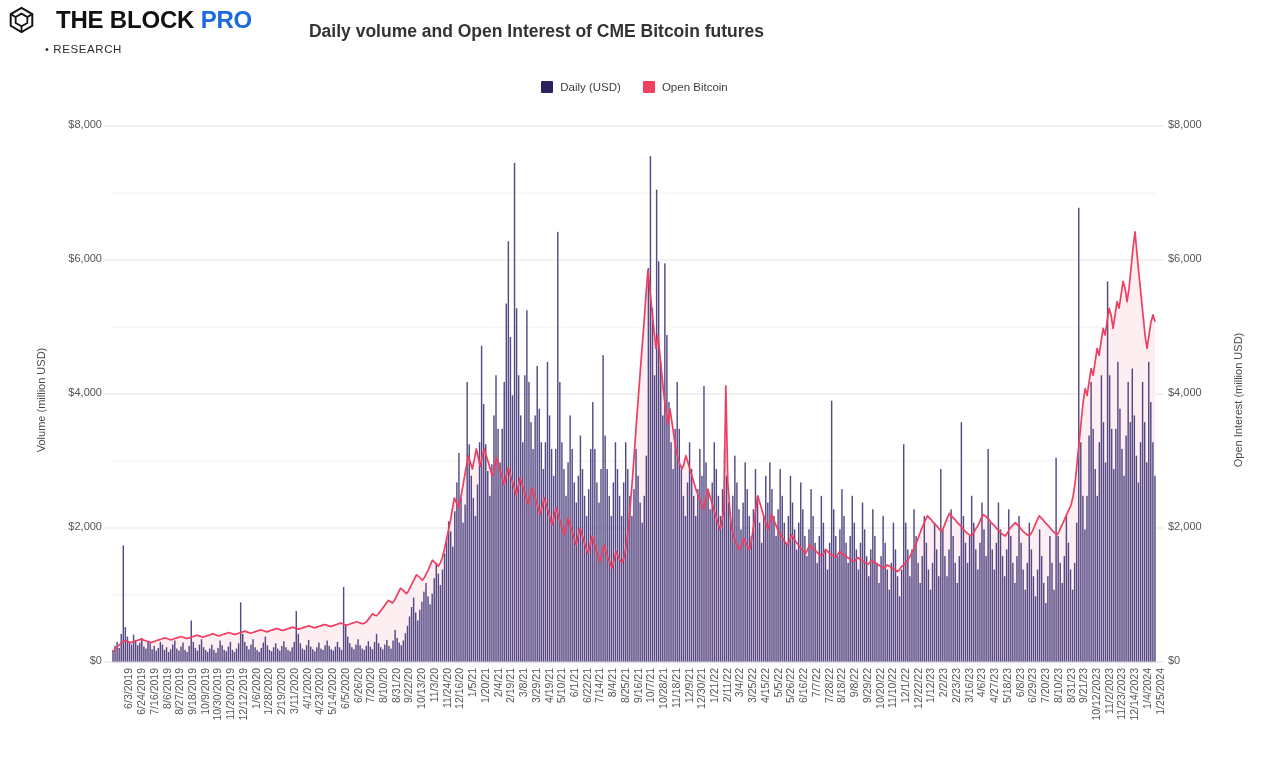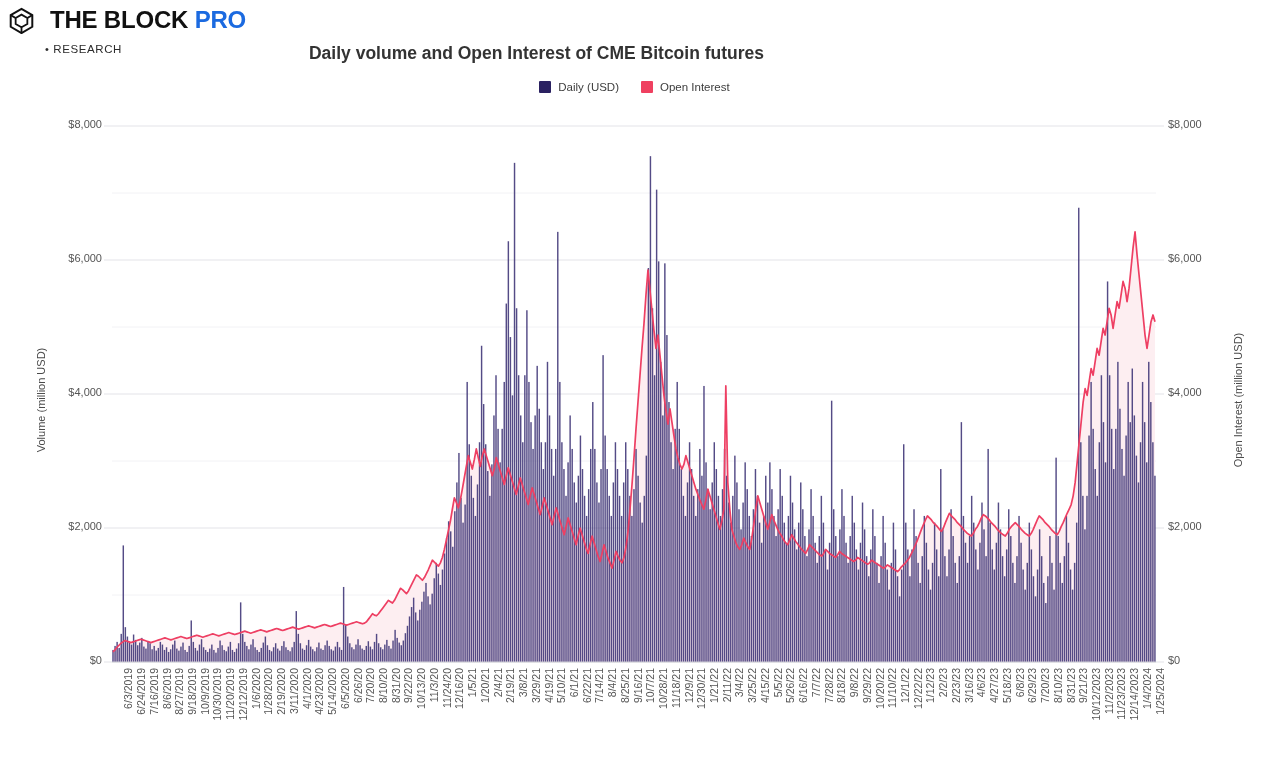--- a/index.html
+++ b/index.html
@@ -18,22 +18,22 @@
 
   
   #brand {
     position: absolute;
     left: 8px;
     top: 6px;
     width: 300px;
   }
   #brand-row {
     display: flex;
-    align-items: flex-end;
-    gap: 15px;
+    align-items: flex-start;
+    gap: 21px;
   }
   #brand-logo { width: 27px; height: 27px; display: block; }
   #brand-text {
     font-size: 24px;
     font-weight: bold;
     letter-spacing: -0.2px;
     color: #111111;
     white-space: nowrap;
     font-family: "Liberation Sans", sans-serif;
   }
@@ -45,21 +45,21 @@
     letter-spacing: 0.6px;
     color: #2b2b2b;
     white-space: nowrap;
   }
   #brand-sub .bullet { font-size: 11px; }
 
   
   #chart-title {
     position: absolute;
     left: 0;
-    top: 43px;
+    top: 21px;
     width: 1073px;
     text-align: center;
     font-size: 17.5px;
     font-weight: bold;
     color: #333333;
   }
   #legend {
     position: absolute;
     left: 0;
     top: 81px;
@@ -169,21 +169,21 @@
 
 <div id="chart-title">Daily volume and Open Interest of CME Bitcoin futures</div>
 
 <div id="legend">
   <div class="legend-item">
     <span class="legend-swatch" style="background:#2a2161"></span>
     <span>Daily (USD)</span>
   </div>
   <div class="legend-item">
     <span class="legend-swatch" style="background:#ef4060"></span>
-    <span>Open Interest</span>
+    <span>Open Bitcoin</span>
   </div>
 </div>
 
 <div id="plot-wrap">
   <svg id="plot-svg" width="1269" height="763">
       <line x1="112" x2="1156" y1="595" y2="595" stroke="#f2f2f5" stroke-width="1"></line>
       <line x1="112" x2="1156" y1="461" y2="461" stroke="#f2f2f5" stroke-width="1"></line>
       <line x1="112" x2="1156" y1="327" y2="327" stroke="#f2f2f5" stroke-width="1"></line>
       <line x1="112" x2="1156" y1="193" y2="193" stroke="#f2f2f5" stroke-width="1"></line>
       <line x1="104" x2="1164" y1="662" y2="662" stroke="#e3e3e8" stroke-width="1"></line>

